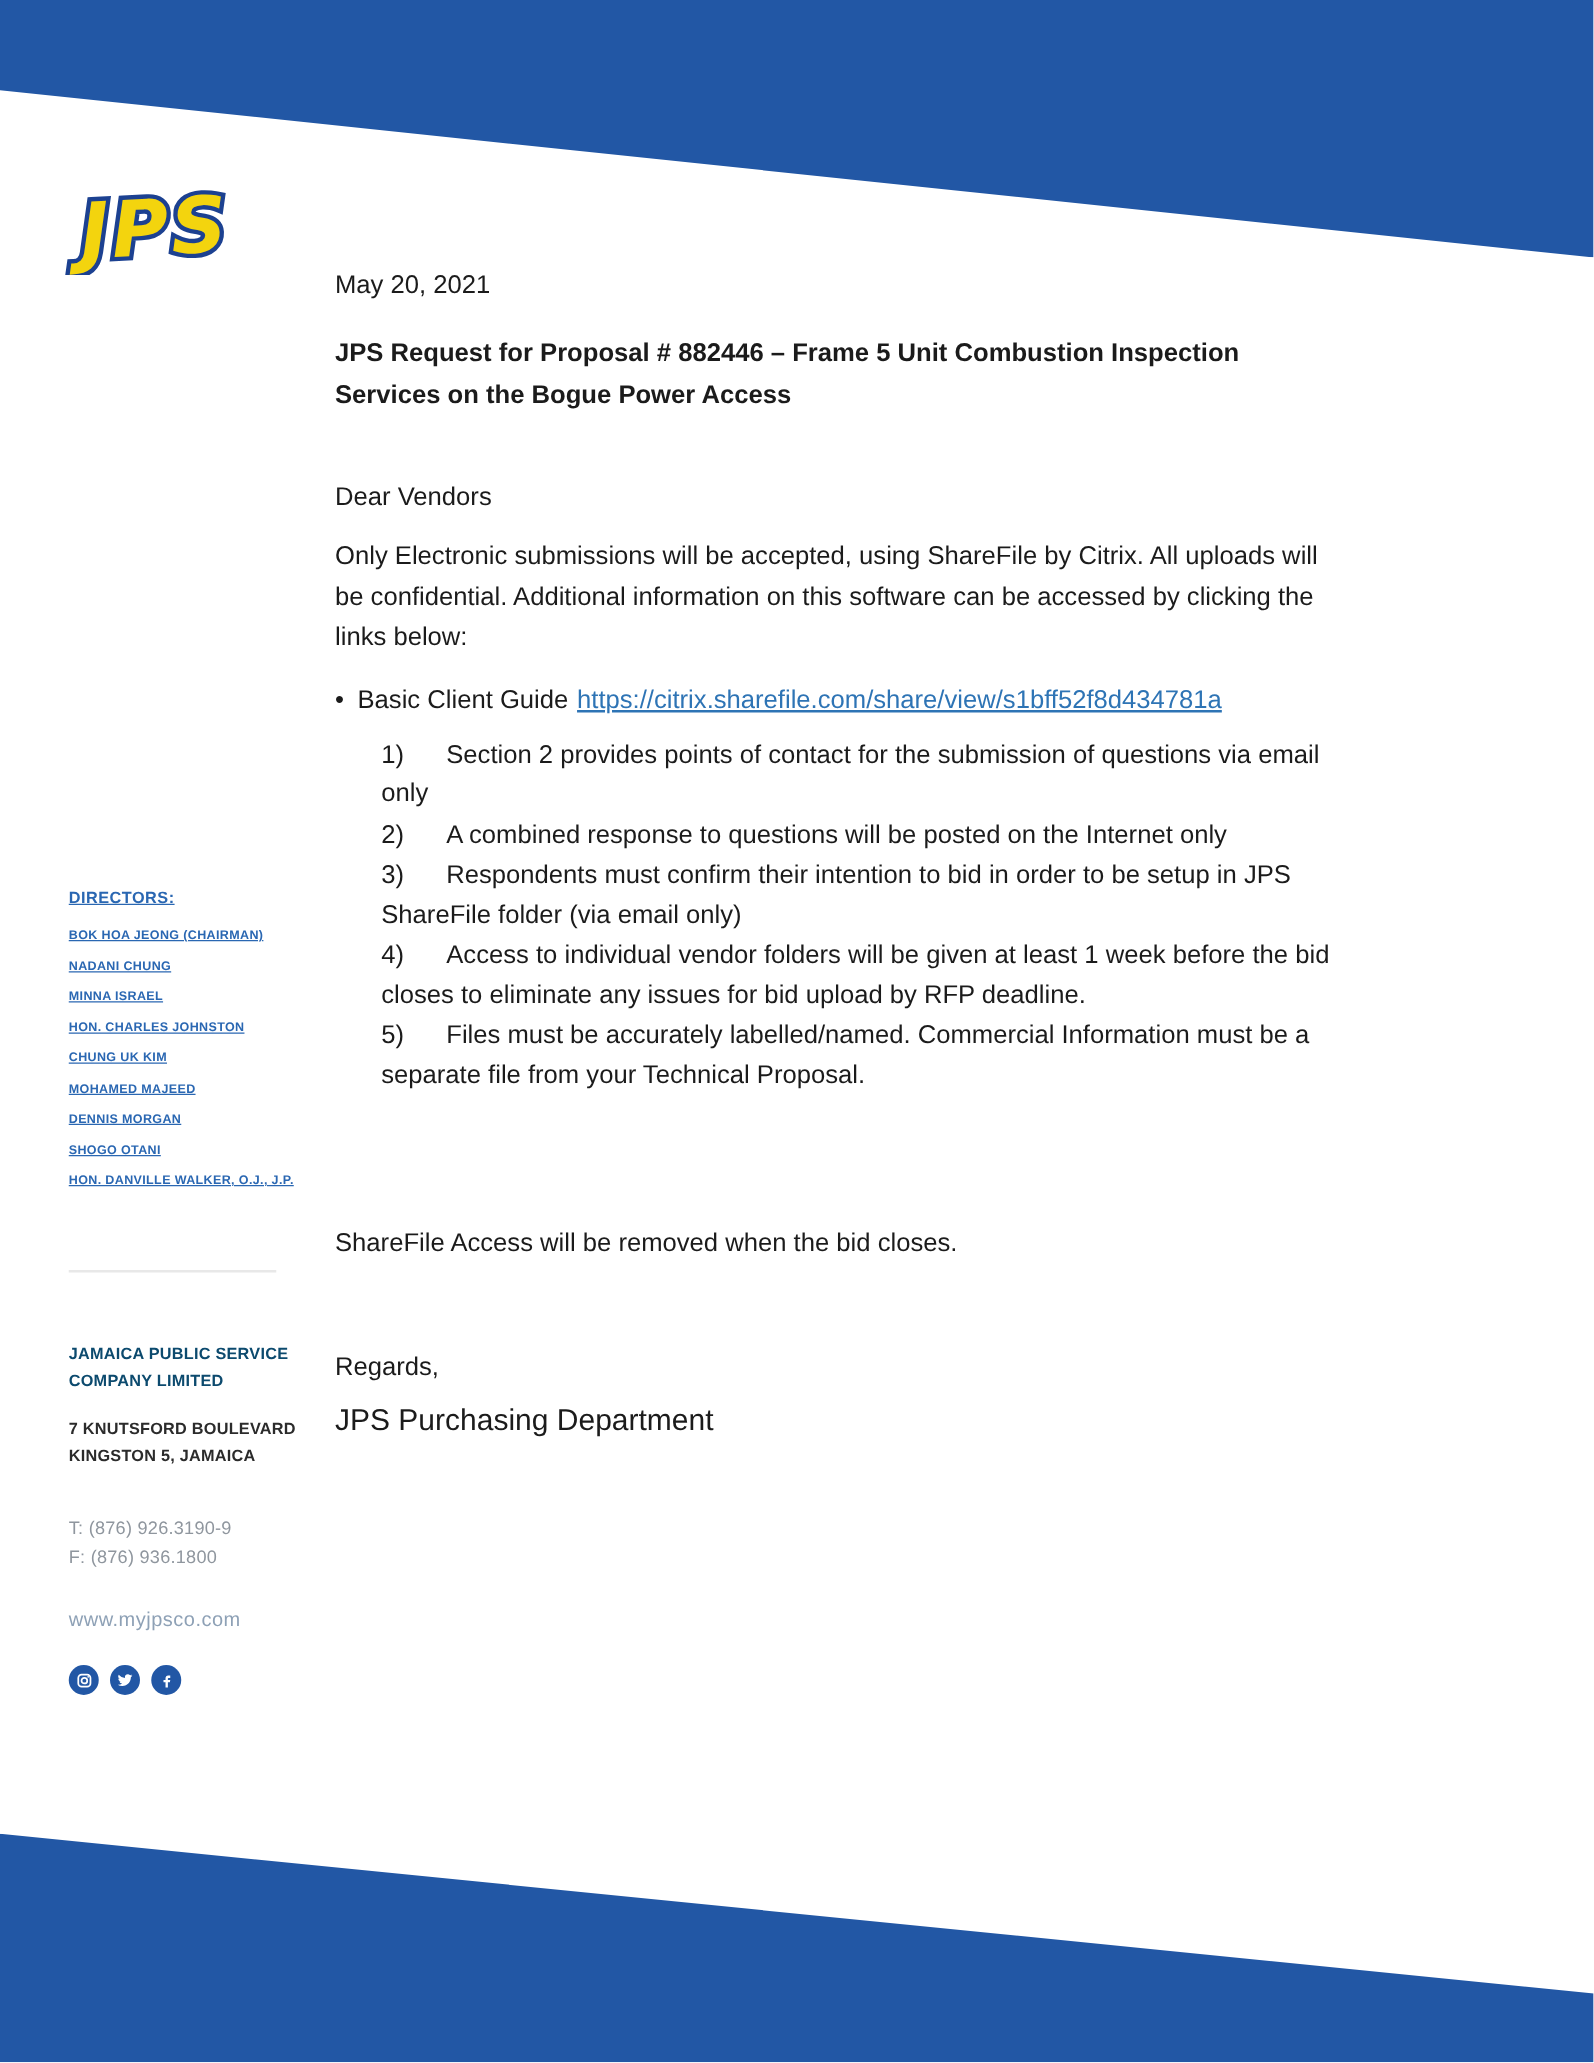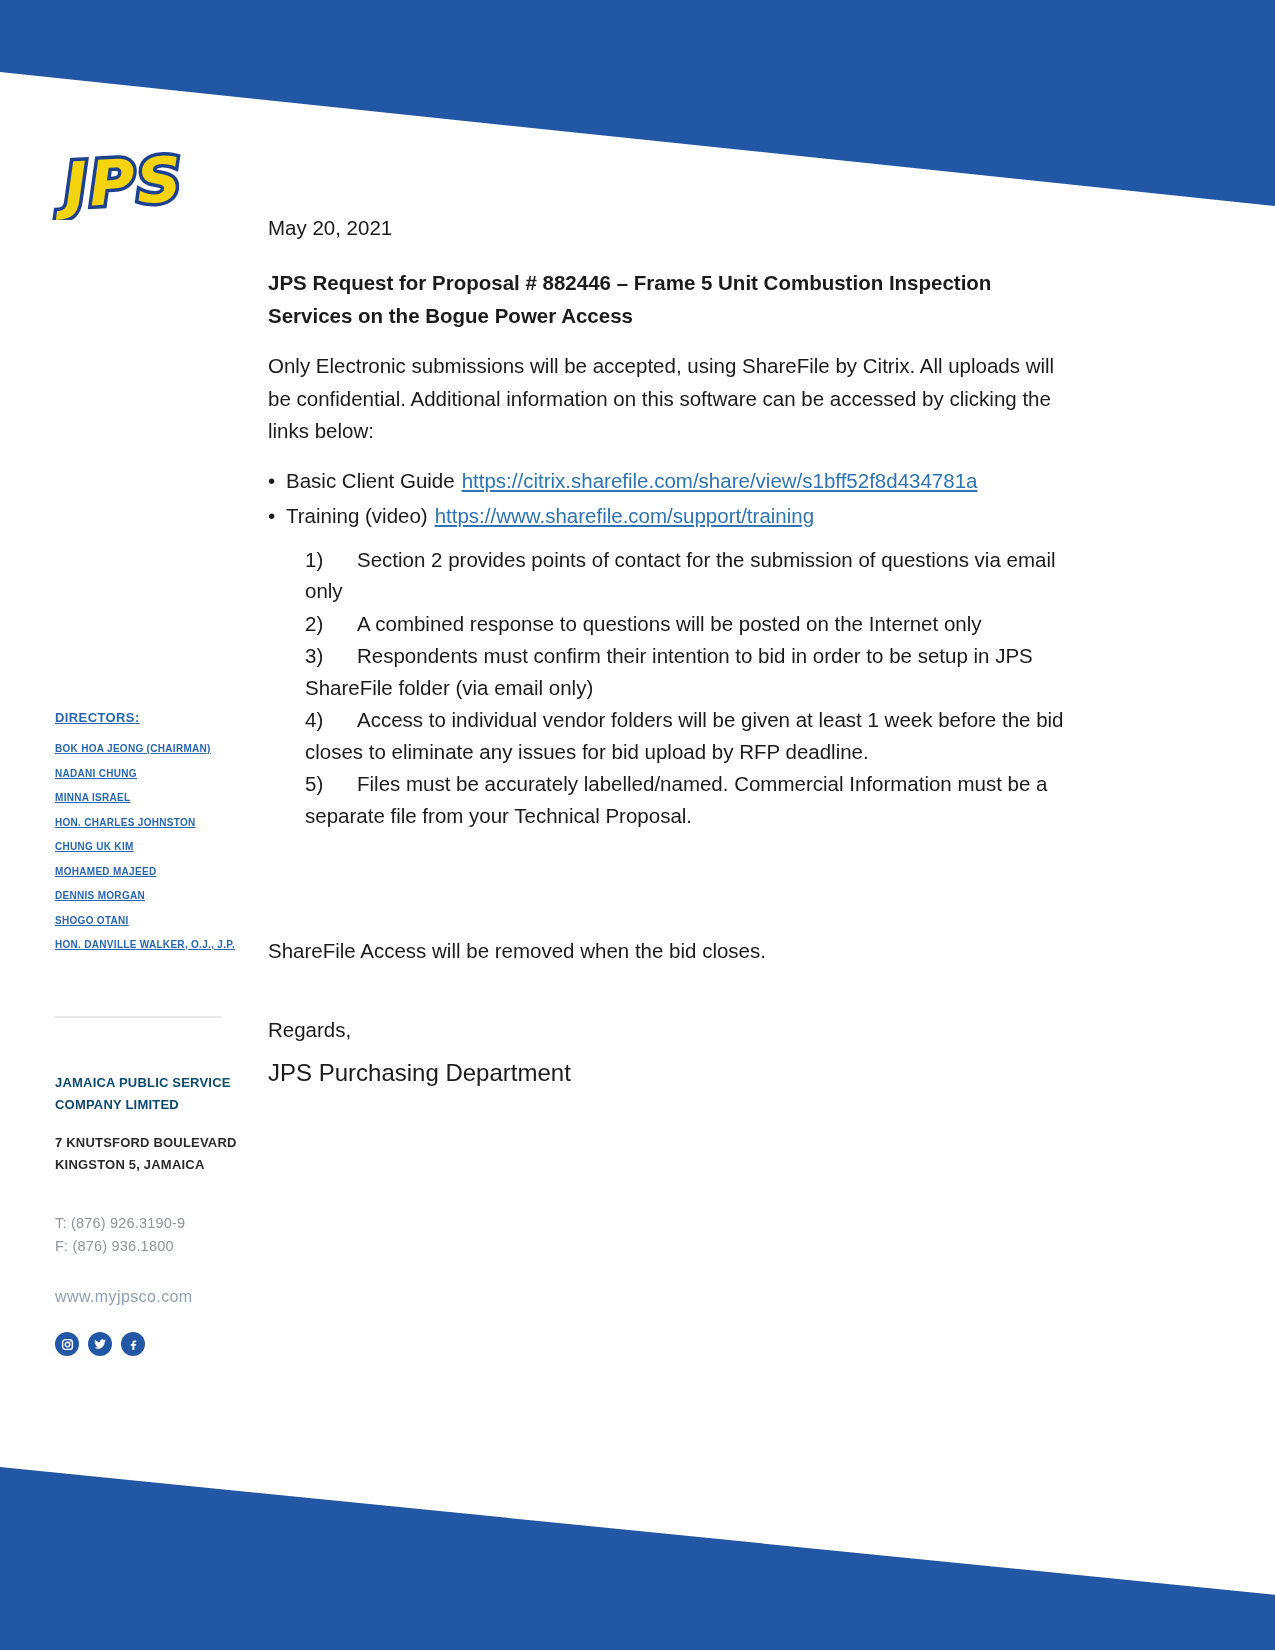--- a/index.html
+++ b/index.html
@@ -76,21 +76,21 @@
   .bullets{margin-top:15px;}
   .bullet-line{line-height:35px;}
   .bullet-glyph{display:inline-block;width:18px;}
   .bullet-label{margin-right:7px;}
   .link{color:#2E74B5;text-decoration:underline;cursor:pointer;}
   .rfp-para{margin-top:59px;}
   .num-list{margin-top:11px;margin-left:37px;width:768px;line-height:31.5px;}
   .num-item{margin-bottom:1px;}
   .num-label{display:inline-block;width:52px;}
   .closing-note{margin-top:106px;line-height:27px;}
-  .regards{margin-top:52px;line-height:27px;}
+  .regards{margin-top:72px;line-height:27px;}
   .signature{margin-top:14px;font-size:24px;line-height:32px;}
 </style>
 </head>
 <body>
 
 <div class="page">
 
   <div class="banner-top"></div>
 
   <div class="logo">
@@ -155,30 +155,28 @@
 
   <div class="letter">
 
     <div class="date">May 20, 2021</div>
 
     <div class="subject">
       <div>JPS Request for Proposal # 882446 – Frame 5 Unit Combustion Inspection</div>
       <div>Services on the Bogue Power Access</div>
     </div>
 
+    <div class="salutation">Dear Vendors</div>
 
     <div class="intro">Only Electronic submissions will be accepted, using ShareFile by Citrix.  All uploads will be confidential. Additional information on this software can be accessed by clicking the links below:</div>
 
     <div class="bullets">
       <div class="bullet-line">
         <span class="bullet-glyph">•</span><span class="bullet-label">Basic Client Guide</span><a class="link">https://citrix.sharefile.com/share/view/s1bff52f8d434781a</a>
       </div>
-      <div class="bullet-line">
-        <span class="bullet-glyph">•</span><span class="bullet-label">Training (video)</span><a class="link">https://www.sharefile.com/support/training</a>
-      </div>
     </div>
 
 
     <div class="num-list">
       <div class="num-item">
         <span class="num-label">1)</span><span>Section 2 provides points of contact for the submission of questions via email only</span>
       </div>
       <div class="num-item">
         <span class="num-label">2)</span><span>A combined response to questions will be posted on the Internet only</span>
       </div>

